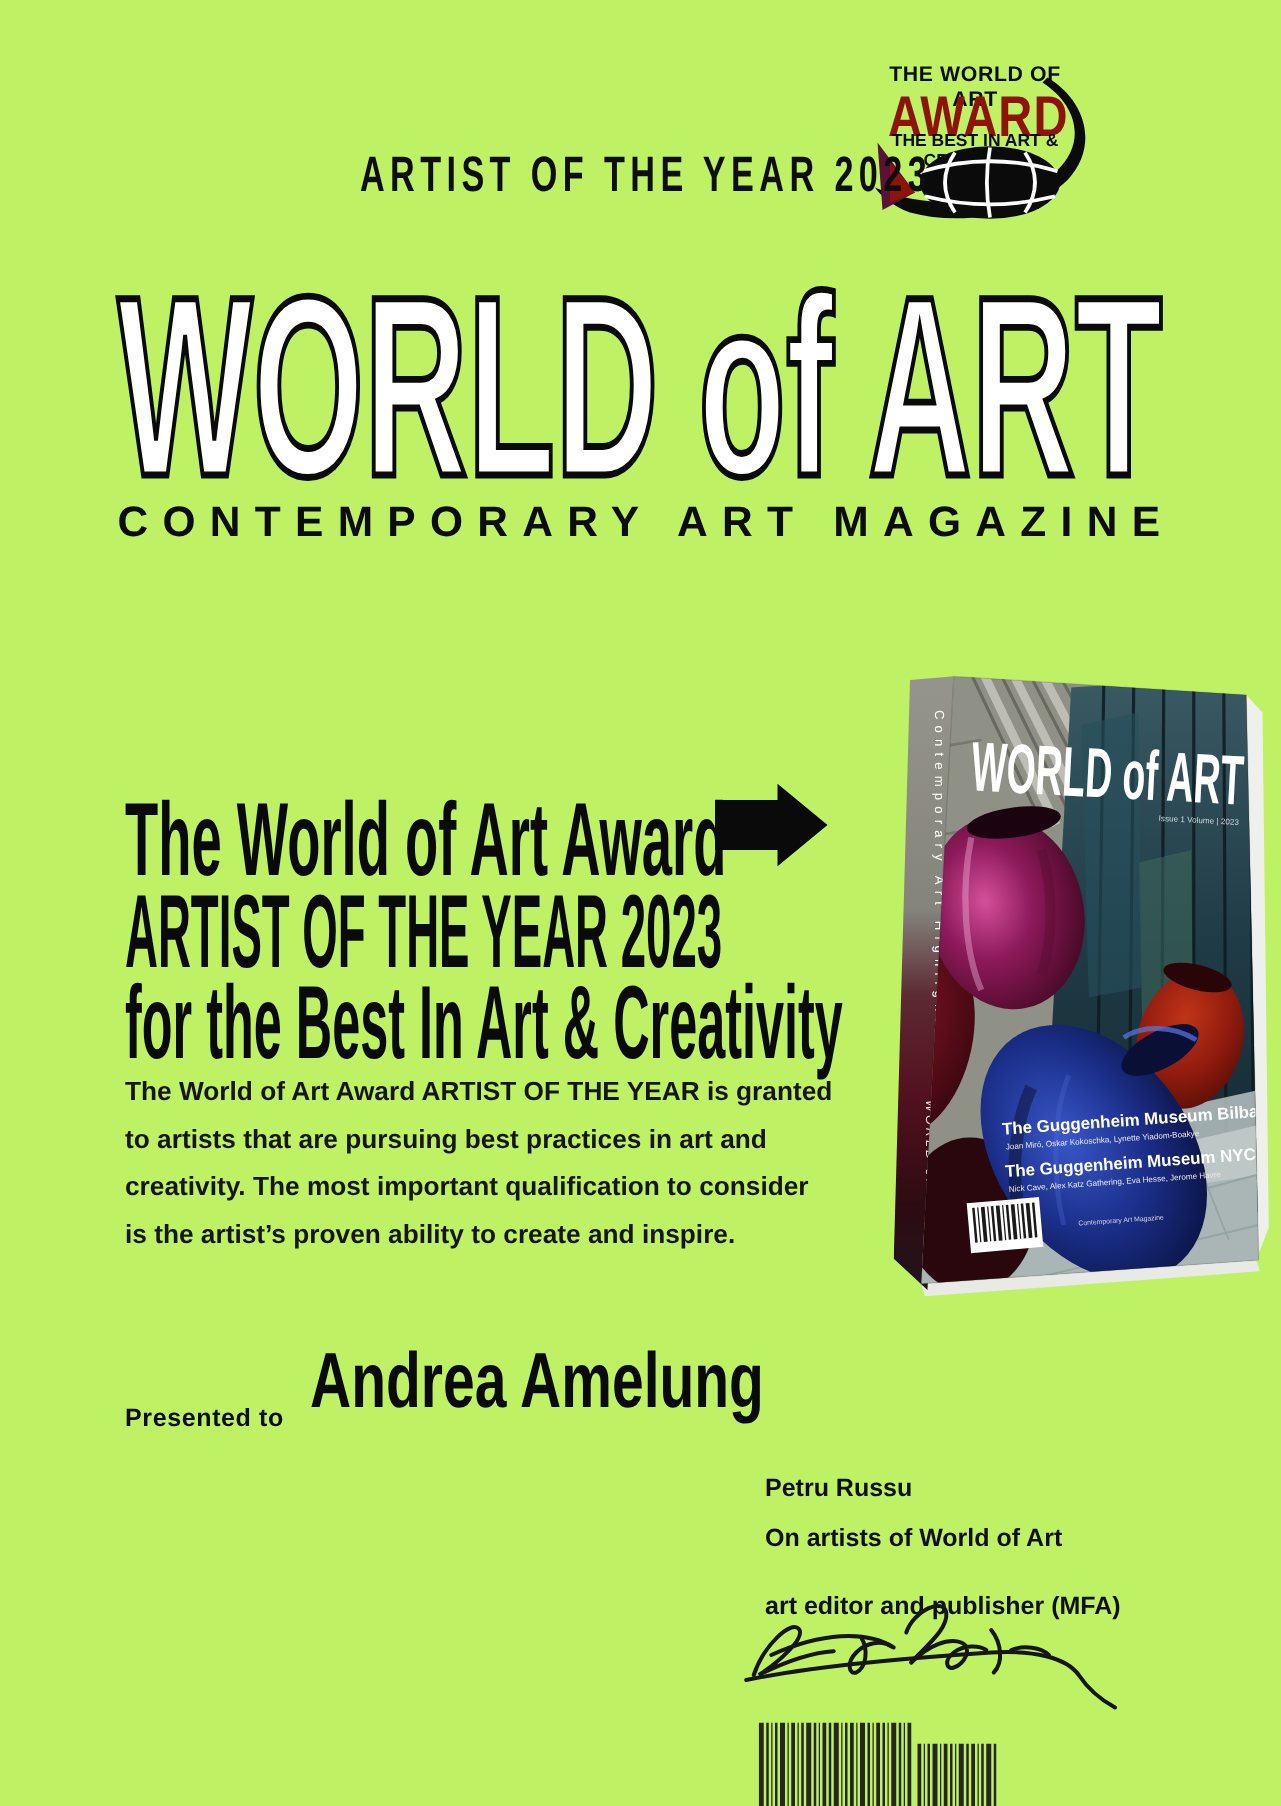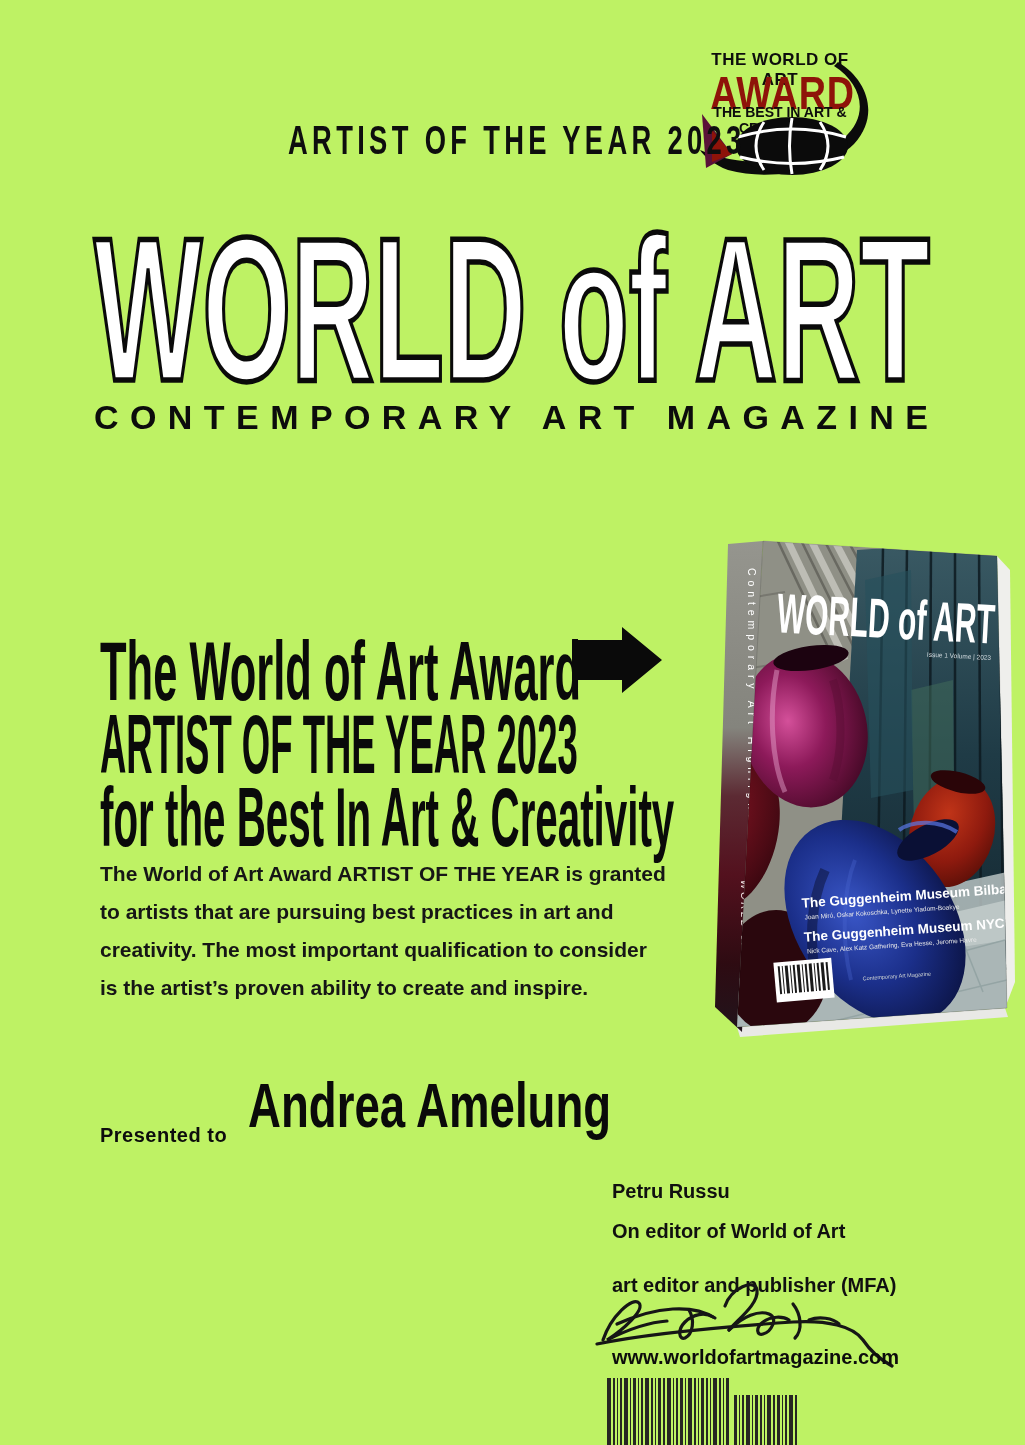--- a/index.html
+++ b/index.html
@@ -200,36 +200,35 @@
   </svg>
 
   <div class="abs description">The World of Art Award ARTIST OF THE YEAR is granted
 to artists that are pursuing best practices in art and
 creativity. The most important qualification to consider
 is the artist’s proven ability to create and inspire.</div>
 
   <div class="abs presented-label">Presented to</div>
   <div class="abs recipient">Andrea Amelung</div>
 
-  <div class="abs sig-line sig1">On editor of World of Art</div>
+  <div class="abs sig-line sig1">On artists of World of Art</div>
   <div class="abs sig-line sig2">Petru Russu</div>
   <div class="abs sig-line sig3">art editor and publisher (MFA)</div>
   <svg class="abs" style="left:595px;top:1276px;" width="300" height="100" viewBox="0 0 300 100">
     <g stroke="#161616" stroke-width="3.2" fill="none" stroke-linecap="round">
       <path d="M8,64 C16,40 38,20 44,27 C50,34 28,54 12,64 C34,53 56,46 72,45"></path>
       <path d="M22,48 C62,30 98,28 120,42"></path>
       <path d="M94,34 C100,44 98,58 90,62 C84,64 82,54 90,46 C98,38 110,36 118,41"></path>
       <path d="M130,30 C136,12 160,2 162,14 C164,28 142,44 134,54"></path>
       <path d="M134,54 C148,40 164,34 174,38 C184,42 176,56 168,58 C162,60 160,52 168,46 C176,40 188,40 194,44"></path>
       <path d="M198,28 C206,38 208,54 200,62"></path>
       <path d="M2,68 C60,56 140,50 198,46 C232,44 258,50 268,64 C276,76 286,84 297,90"></path>
       <path d="M214,44 C224,40 238,42 244,48"></path>
     </g>
   </svg>
-  <div class="abs website">www.worldofartmagazine.com</div>
 
   <svg class="abs" style="left:607px;top:1378px;" width="195" height="67" viewBox="0 0 195 67">
     <g fill="#262622">
       <rect x="0" y="0" width="4" height="67"></rect>
         <rect x="6" y="0" width="2" height="67"></rect>
       <rect x="10" y="0" width="1" height="67"></rect>
         <rect x="13" y="0" width="2" height="67"></rect>
       <rect x="17" y="0" width="4" height="67"></rect>
         <rect x="23" y="0" width="1" height="67"></rect>
       <rect x="26" y="0" width="3" height="67"></rect>

